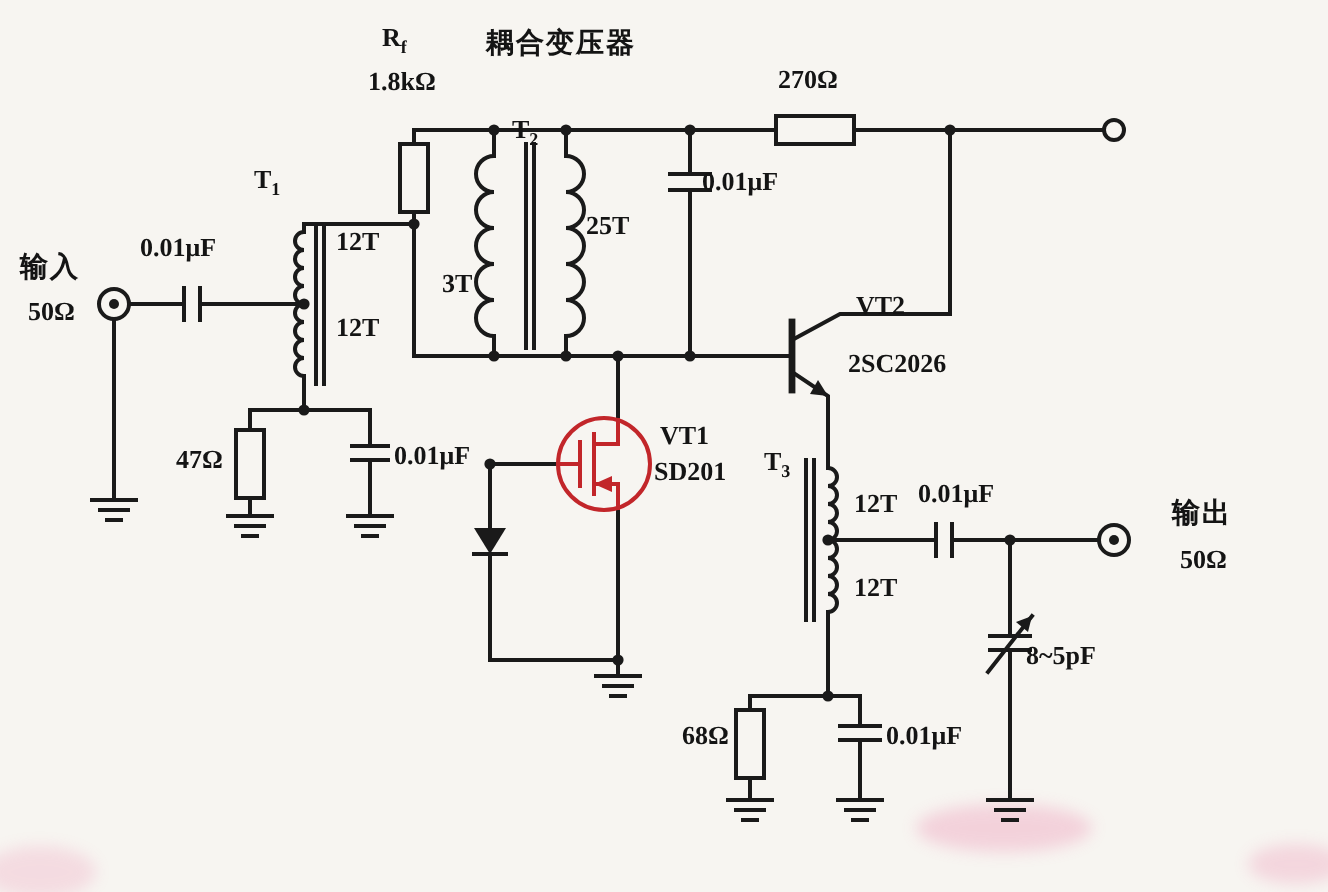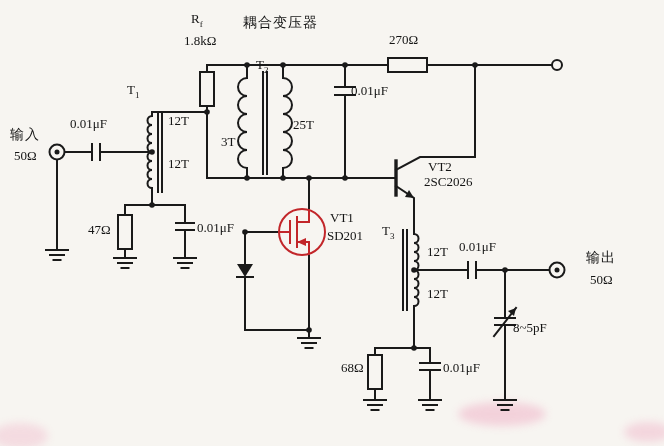--- a/index.html
+++ b/index.html
@@ -20,21 +20,21 @@
   .box{fill:var(--bg);stroke:var(--ink);stroke-width:2;}
   .fillink{fill:var(--ink);stroke:none;}
   .r{stroke:var(--red);stroke-width:2;fill:none;stroke-linecap:square;}
   .rfill{fill:var(--red);stroke:none;}
   .dot{fill:var(--ink);stroke:none;}
   .coaxring{fill:var(--bg);stroke:var(--ink);stroke-width:2;}
   .term{fill:var(--bg);stroke:var(--ink);stroke-width:2;}
   .smudge{filter:blur(4px);}
   
   .lbl{
-    position:absolute;font-weight:normal;font-size:13px;color:#141414;
+    position:absolute;font-weight:bold;font-size:13px;color:#141414;
     line-height:1;white-space:nowrap;
   }
   .lbl.cn{font-size:14px;letter-spacing:1px;}
   .lbl sub{font-size:9px;}
 </style>
 </head>
 <body>
 
 <div class="stage">
 
@@ -227,29 +227,29 @@
 
   <div class="lbl" style="left:88px;top:223px">47Ω</div>
   <div class="lbl" style="left:197px;top:221px">0.01μF</div>
 
   <div class="lbl" style="left:191px;top:12px"><span>R</span><sub>f</sub></div>
   <div class="lbl" style="left:184px;top:34px">1.8kΩ</div>
 
   <div class="lbl cn" style="left:243px;top:16px">耦合变压器</div>
   <div class="lbl" style="left:256px;top:58px"><span>T</span><sub>2</sub></div>
   <div class="lbl" style="left:221px;top:135px">3T</div>
-  <div class="lbl" style="left:293px;top:118px">25T</div>
+  <div class="lbl" style="left:293px;top:106px">25T</div>
 
   <div class="lbl" style="left:389px;top:33px">270Ω</div>
   <div class="lbl" style="left:351px;top:84px">0.01μF</div>
 
   <div class="lbl" style="left:330px;top:211px">VT1</div>
   <div class="lbl" style="left:327px;top:229px">SD201</div>
 
-  <div class="lbl" style="left:428px;top:160px">VT2</div>
+  <div class="lbl" style="left:428px;top:146px">VT2</div>
   <div class="lbl" style="left:424px;top:175px">2SC2026</div>
 
   <div class="lbl" style="left:382px;top:224px"><span>T</span><sub>3</sub></div>
   <div class="lbl" style="left:427px;top:245px">12T</div>
   <div class="lbl" style="left:427px;top:287px">12T</div>
 
   <div class="lbl" style="left:459px;top:240px">0.01μF</div>
   <div class="lbl cn" style="left:586px;top:251px">输出</div>
   <div class="lbl" style="left:590px;top:273px">50Ω</div>
 

